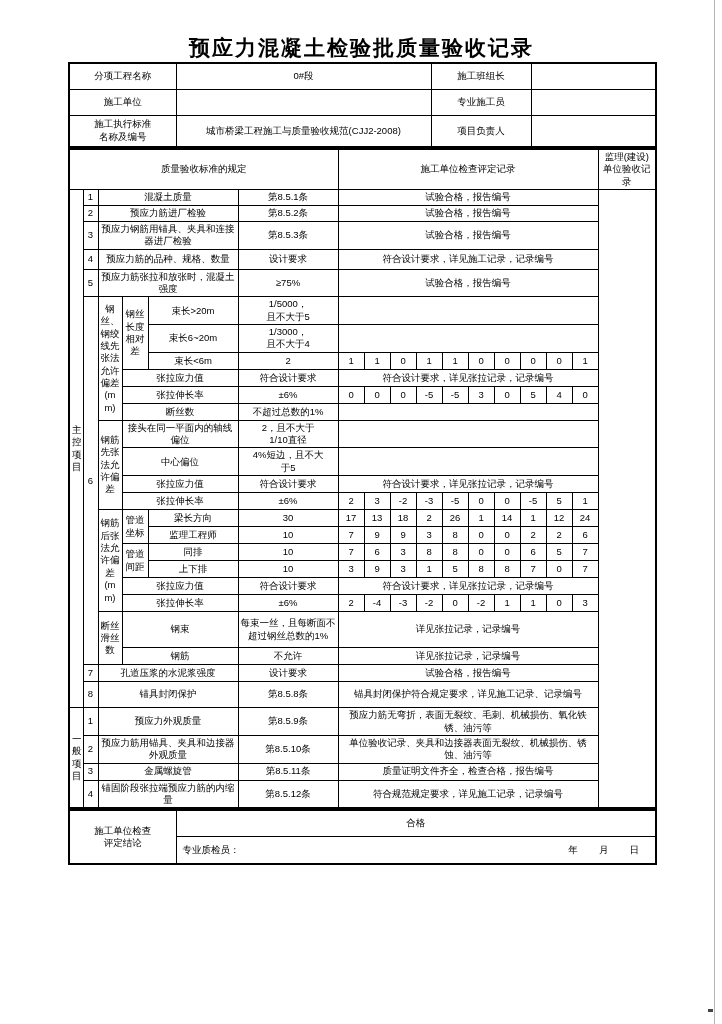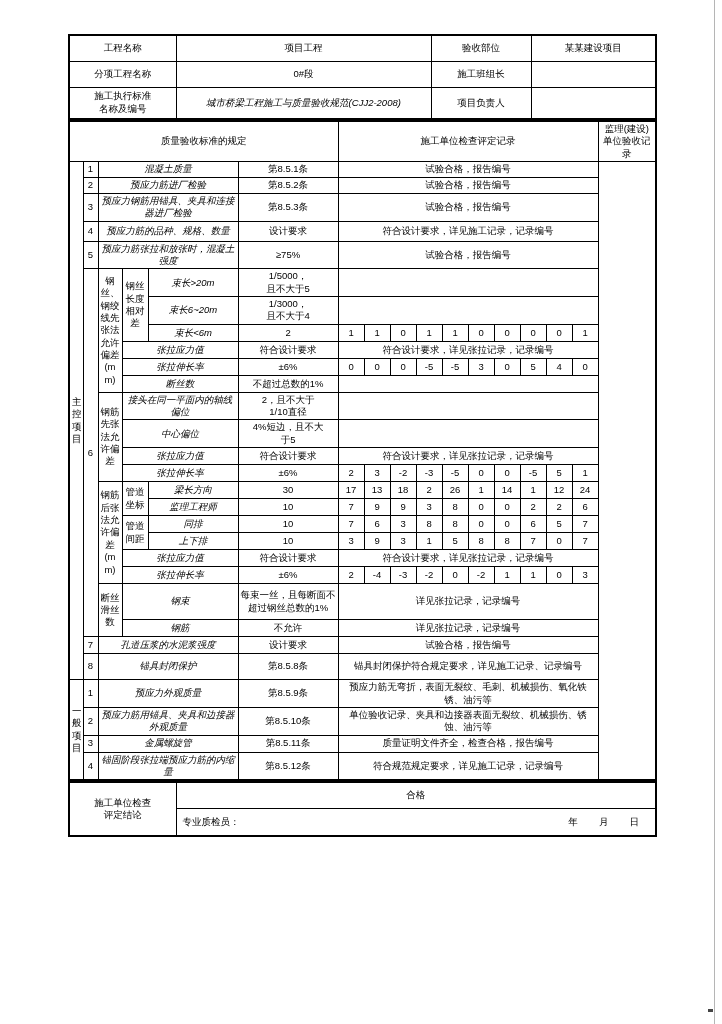--- a/index.html
+++ b/index.html
@@ -11,21 +11,21 @@
   .sheet { width:722px; padding:34px 0 0 68px; }
   .title { width:587px; text-align:center; font-size:21px; font-weight:bold; letter-spacing:2px; }
   .doc-no { width:587px; text-align:right; font-size:10.5px; margin:18px 0 4px 0; }
 
   table.tbl { border-collapse:collapse; table-layout:fixed; width:587px; border:2px solid #000; }
   table.tbl td, table.tbl th {
     border:1px solid #000; font-size:9.5px; font-weight:normal; line-height:1.3;
     padding:1px 2px; text-align:center; vertical-align:middle; overflow:hidden;
   }
   .prewrap { white-space:pre-line;margin-top:33px; }
-  .item { text-align:left; padding-left:4px;font-style:italic; }
+  .item { text-align:left; padding-left:4px; }
   .rec { text-align:left; padding-left:16px; }
   .rec-tight { text-align:left; padding-left:3px; }
   .rec-center { text-align:center; }
   .cat { word-break:break-all; line-height:1.7; padding:0; }
   .grp { word-break:break-all; font-size:9px; line-height:1.3; padding:0 1px;margin-top:28px; }
   .sub { word-break:break-all; font-size:9px; line-height:1.3; padding:0 1px; }
   .std-sm { font-size:8.5px; line-height:1.25; }
   .suphead { font-size:9px; vertical-align:middle; }
   .result { font-size:11px; }
   .split { display:flex; justify-content:space-between; align-items:center; width:100%; padding:0 4px; }
@@ -35,39 +35,40 @@
   .gap { height:6px; }
   .conc-label { font-size:10px; }
   .scan-edge { position:absolute; right:7px; top:0; width:1px; height:100%; background:#b5b5b5; }
   .scan-dot { position:absolute; right:9px; bottom:12px; width:5px; height:3px; background:#444; }
 </style>
 </head>
 <body>
 
 <div class="sheet">
 
+  <div class="title">预应力混凝土检验批质量验收记录</div>
 
   <table class="tbl">
     <colgroup>
         <col style="width:107px">
         <col style="width:255px">
         <col style="width:100px">
         <col style="width:125px">
       </colgroup>
     <tbody>
-        <tr style="height:26px">
-      <td>工程名称</td>
-      <td>项目工程</td>
-      <td>验收部位</td>
-      <td>某某建设项目</td>
-    </tr>
     <tr style="height:26px">
       <td>分项工程名称</td>
       <td>0#段</td>
       <td>施工班组长</td>
+      <td></td>
+    </tr>
+    <tr style="height:26px">
+      <td>施工单位</td>
+      <td></td>
+      <td>专业施工员</td>
       <td></td>
     </tr>
     <tr style="height:32px">
       <td class="prewrap">施工执行标准
 名称及编号</td>
       <td class="item">城市桥梁工程施工与质量验收规范(CJJ2-2008)</td>
       <td>项目负责人</td>
       <td></td>
     </tr>
   </tbody>

